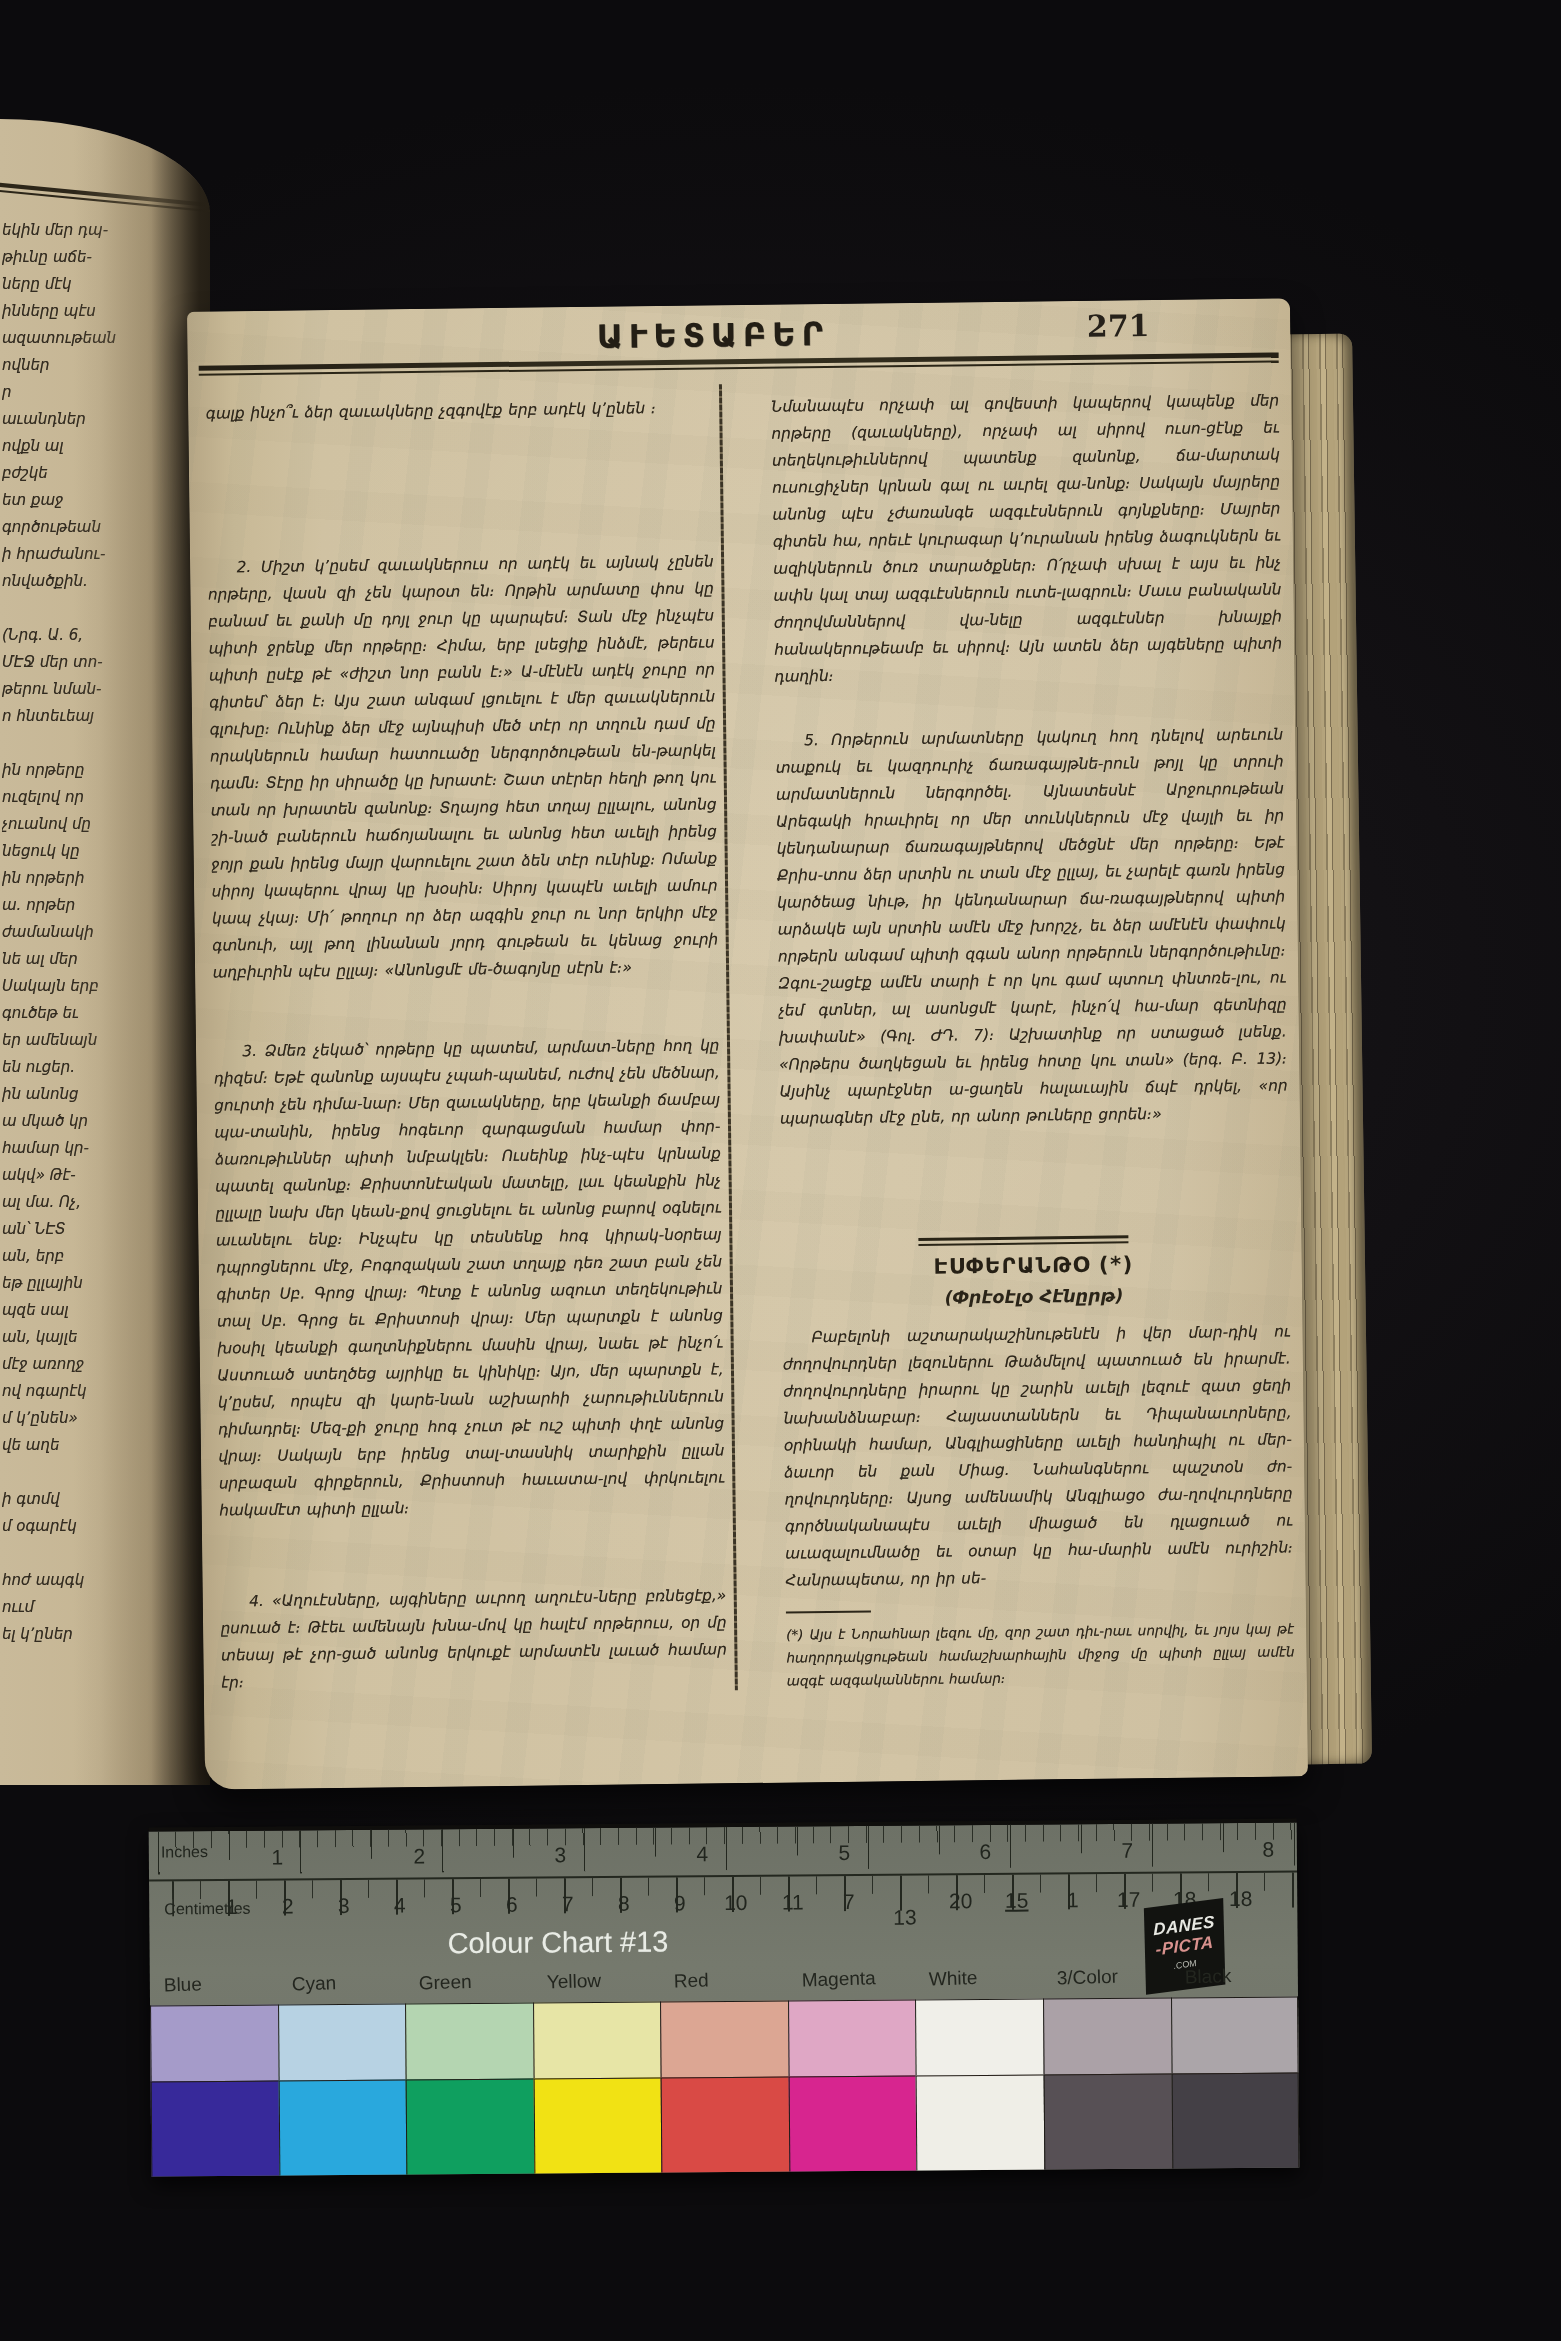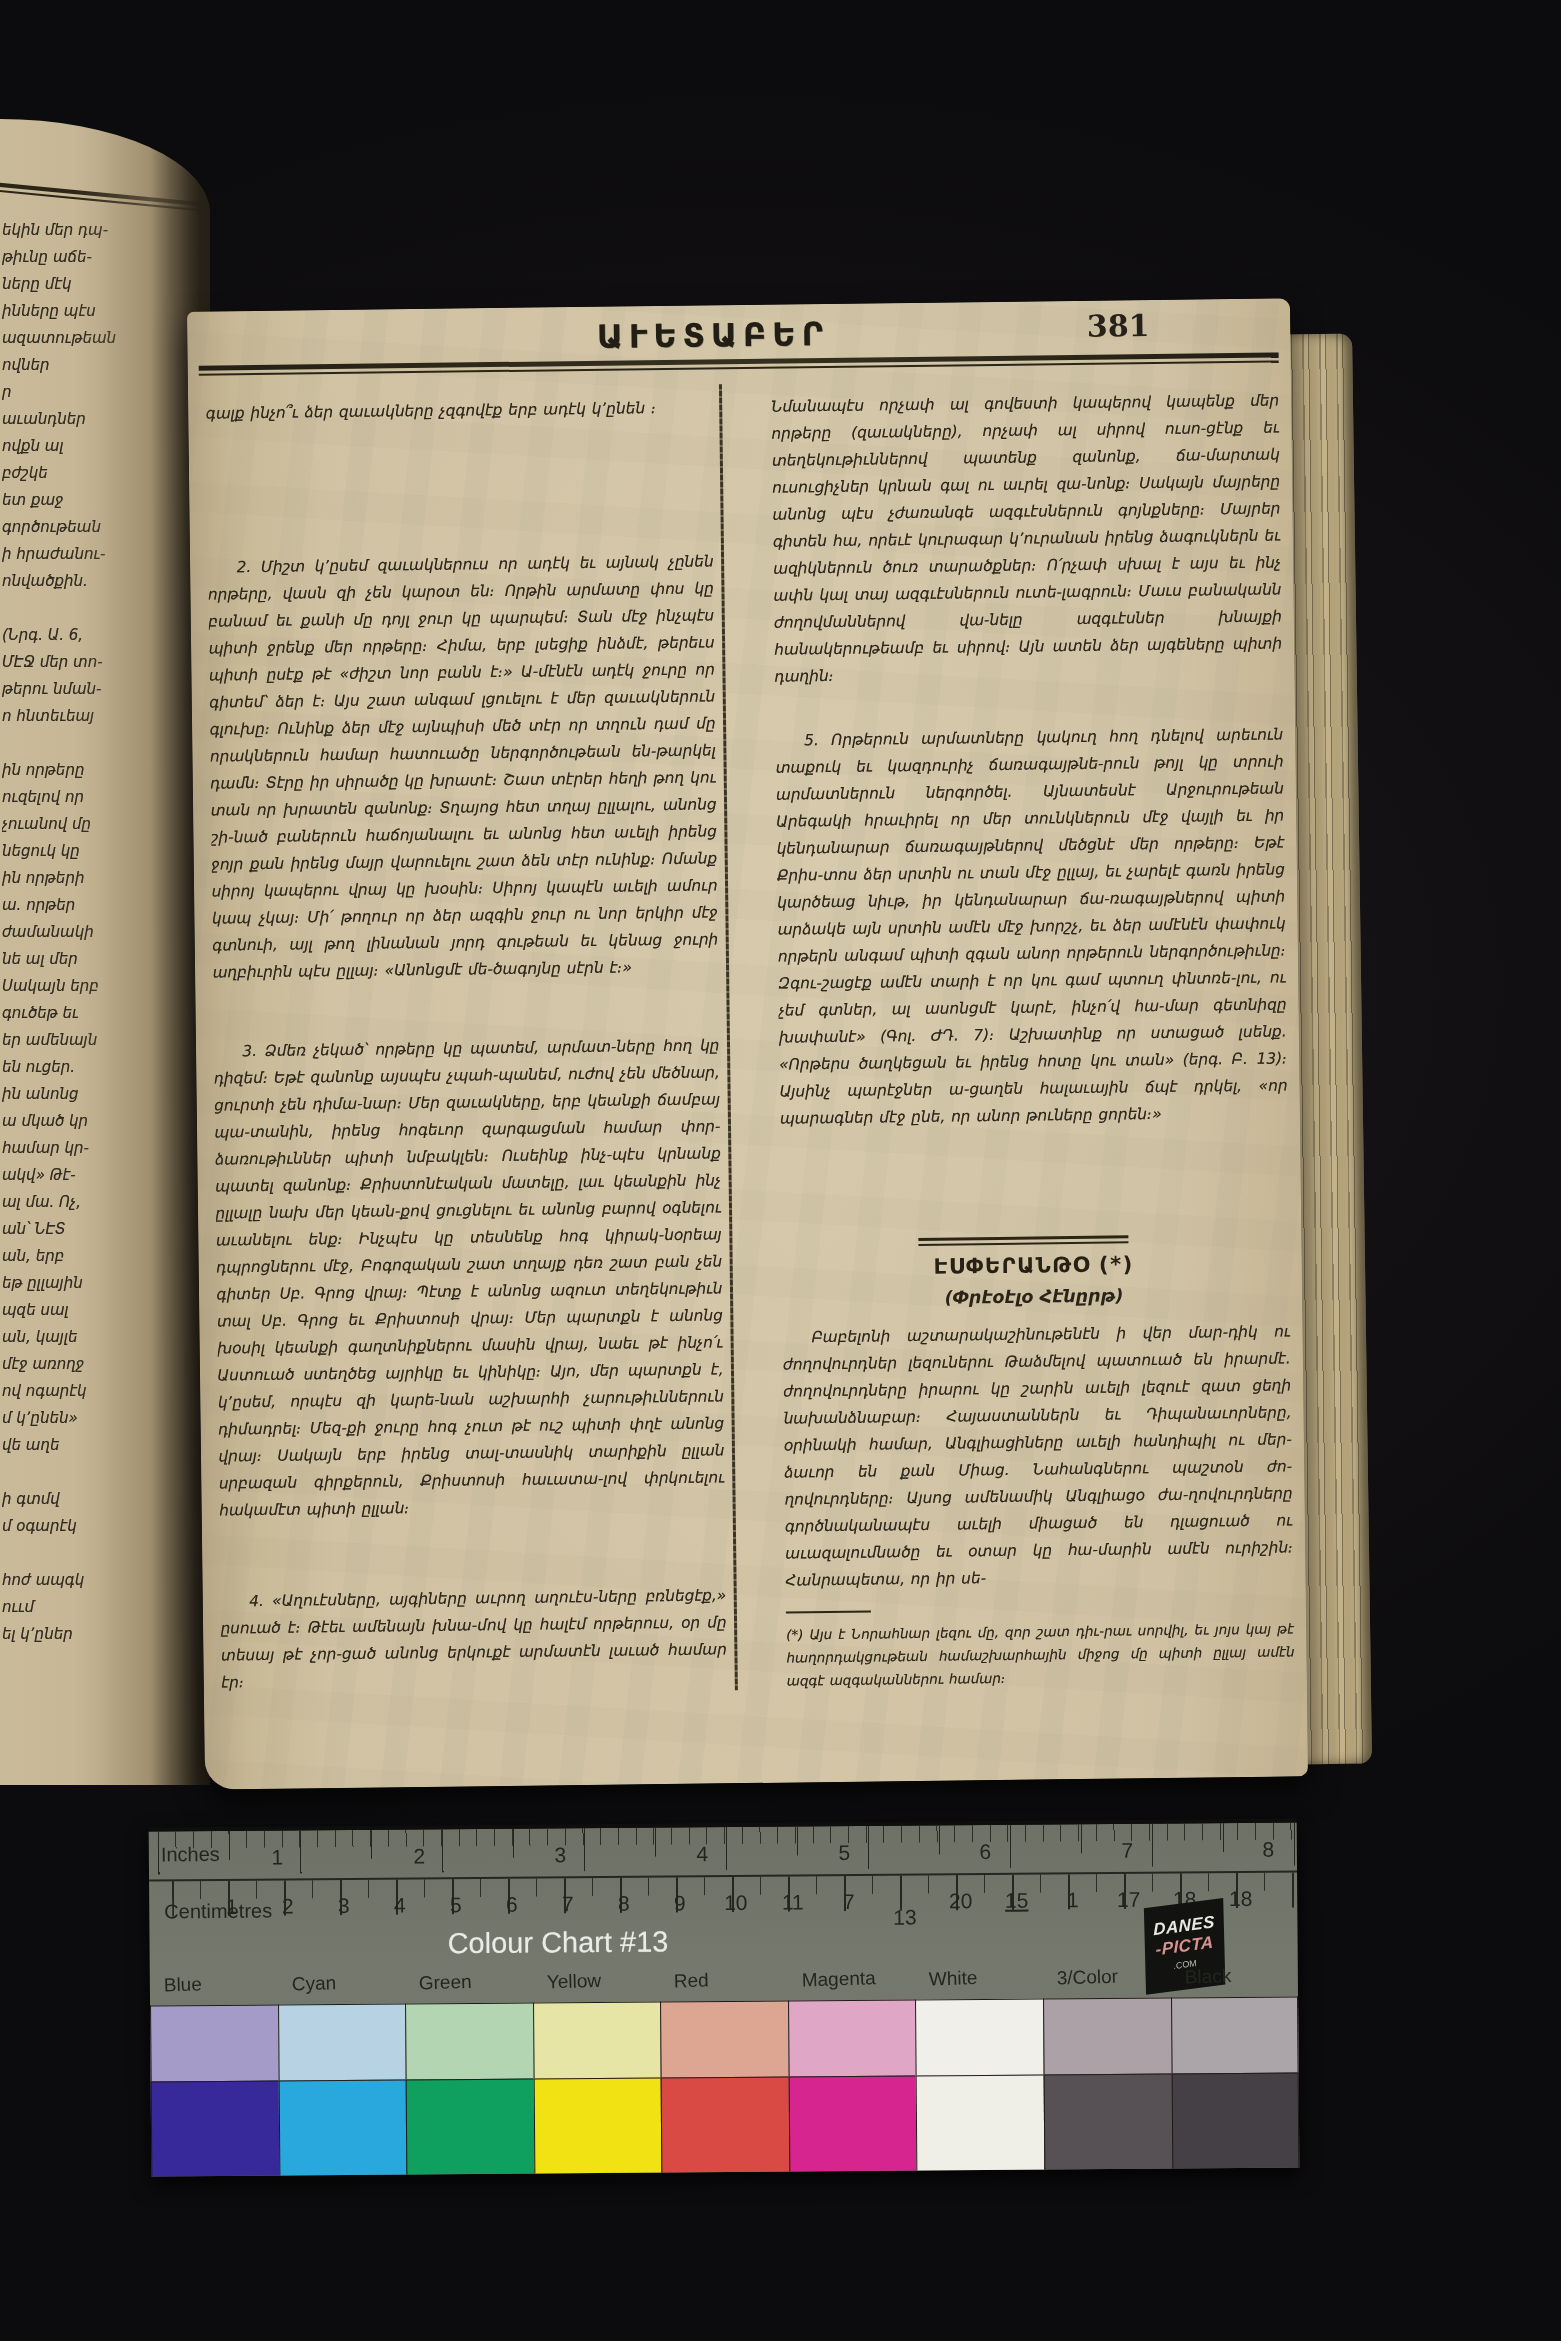--- a/index.html
+++ b/index.html
@@ -67,21 +67,21 @@
       repeating-linear-gradient(to right,#23271f 0 1.5px,rgba(0,0,0,0) 1.5px 71px),
       repeating-linear-gradient(to right,#2a2e26 0 1px,rgba(0,0,0,0) 1px 17.7px);
     background-size:100% 43px,100% 29px,100% 17px;background-repeat:no-repeat;
     background-position:8.5px 0,8.5px 0,8.5px 0;}
   #ruler-cm{position:absolute;left:0;top:48px;width:100%;height:48px;border-top:2px solid #23271f;
     background-image:
       repeating-linear-gradient(to right,#23271f 0 1.5px,rgba(0,0,0,0) 1.5px 56px),
       repeating-linear-gradient(to right,#2a2e26 0 1px,rgba(0,0,0,0) 1px 28px);
     background-size:100% 35px,100% 18px;background-repeat:no-repeat;
     background-position:23px 0,23px 0;}
-  .ruler-label{position:absolute;font-family:"Liberation Sans",sans-serif;font-size:20px;color:#21251e;}
+  .ruler-label{position:absolute;font-family:"Liberation Sans",sans-serif;font-size:16px;color:#21251e;}
   .ruler-num{position:absolute;width:35px;text-align:center;font-family:"Liberation Sans",sans-serif;
     font-size:21px;color:#21251e;}
   #chart-title{position:absolute;left:298px;top:98px;width:450px;
     font-family:"Liberation Sans",sans-serif;font-size:29px;color:#e9ece5;
     text-shadow:0 0 1px rgba(255,255,255,.4);}
   #brand{position:absolute;left:995px;top:80px;width:80px;height:86px;background:#121310;
     transform:rotate(-7deg) skewX(-6deg);text-align:center;padding-top:13px;box-sizing:border-box;}
   #brand .b1{font-family:"Liberation Sans",sans-serif;font-weight:bold;font-style:italic;
     font-size:17px;color:#e7e8e2;letter-spacing:0.5px;}
   #brand .b2{font-family:"Liberation Sans",sans-serif;font-weight:bold;font-style:italic;
@@ -164,21 +164,21 @@
       </div>
     <div id="sliver-shade"></div>
   </div>
 
   <div id="fore-edge"></div>
 
   <div id="page">
     <div class="mottle"></div>
 
     <div id="page-title">ԱՒԵՏԱԲԵՐ</div>
-    <div id="page-number">381</div>
+    <div id="page-number">271</div>
     <div id="header-rule">
       <div class="r1"></div>
         <div class="r2"></div>
     </div>
 
     <div id="col-divider"></div>
 
     <div class="col" style="left:17.5px;top:89px;width:506px;height:58px;">գալք ինչո՞ւ ձեր զաւակները չզգովէք երբ ադէկ կ՚ընեն ։</div>
     <div class="col indent" style="left:17.5px;top:243px;width:506px;height:481px;">2. Միշտ կ՚ըսեմ զաւակներուս որ ադէկ եւ այնակ չընեն որթերը, վասն զի չեն կարօտ են։ Որթին արմատը փոս կը բանամ եւ քանի մը դոյլ ջուր կը պարպեմ։ Տան մէջ ինչպէս պիտի ջրենք մեր որթերը։ Հիմա, երբ լսեցիք ինձմէ, թերեւս պիտի ըսէք թէ «ժիշտ նոր բանն է։» Ա-մէնէն ադէկ ջուրը որ գիտեմ՝ ձեր է։ Այս շատ անգամ լցուելու է մեր զաւակներուն գլուխը։ Ունինք ձեր մէջ այնպիսի մեծ տէր որ տղուն դամ մը որակներուն համար հատուածը ներգործութեան են-թարկել դամն։ Տէրը իր սիրածը կը խրատէ։ Շատ տէրեր հեղի թող կու տան որ խրատեն զանոնք։ Տղայոց հետ տղայ ըլլալու, անոնց շի-նած բաներուն հաճոյանալու եւ անոնց հետ աւելի իրենց ջոյր քան իրենց մայր վարուելու շատ ձեն տէր ունինք։ Ոմանք սիրոյ կապերու վրայ կը խօսին։ Սիրոյ կապէն աւելի ամուր կապ չկայ։ Մի՛ թողուր որ ձեր ազգին ջուր ու նոր երկիր մէջ գտնուի, այլ թող լինանան յորդ գութեան եւ կենաց ջուրի աղբիւրին պէս ըլլայ։ «Անոնցմէ մե-ծագոյնը սէրն է։»</div>
     <div class="col indent" style="left:17.5px;top:727px;width:506px;height:543px;">3. Ձմեռ չեկած՝ որթերը կը պատեմ, արմատ-ները հող կը դիզեմ։ Եթէ զանոնք այսպէս չպահ-պանեմ, ուժով չեն մեծնար, ցուրտի չեն դիմա-նար։ Մեր զաւակները, երբ կեանքի ճամբայ պա-տանին, իրենց հոգեւոր զարգացման համար փոր-ձառութիւններ պիտի նմբակլեն։ Ուսեինք ինչ-պէս կրնանք պատել զանոնք։ Քրիստոնէական մատելը, լաւ կեանքին ինչ ըլլալը նախ մեր կեան-քով ցուցնելու եւ անոնց բարով օգնելու աւանելու ենք։ Ինչպէս կը տեսնենք հոգ կիրակ-նօրեայ դպրոցներու մէջ, Բոգոզական շատ տղայք դեռ շատ բան չեն գիտեր Սբ. Գրոց վրայ։ Պէտք է անոնց ազուտ տեղեկութիւն տալ Սբ. Գրոց եւ Քրիստոսի վրայ։ Մեր պարտքն է անոնց խօսիլ կեանքի գաղտնիքներու մասին վրայ, նաեւ թէ ինչո՛ւ Աստուած ստեղծեց այրիկը եւ կինիկը։ Այո, մեր պարտքն է, կ՚ըսեմ, որպէս զի կարե-նան աշխարհի չարութիւններուն դիմադրել։ Մեզ-քի ջուրը հոգ չուտ թէ ուշ պիտի փղէ անոնց վրայ։ Սակայն երբ իրենց տալ-տասնիկ տարիքին ըլլան սրբազան գիրքերուն, Քրիստոսի հաւատա-լով փրկուելու հակամէտ պիտի ըլլան։</div>

